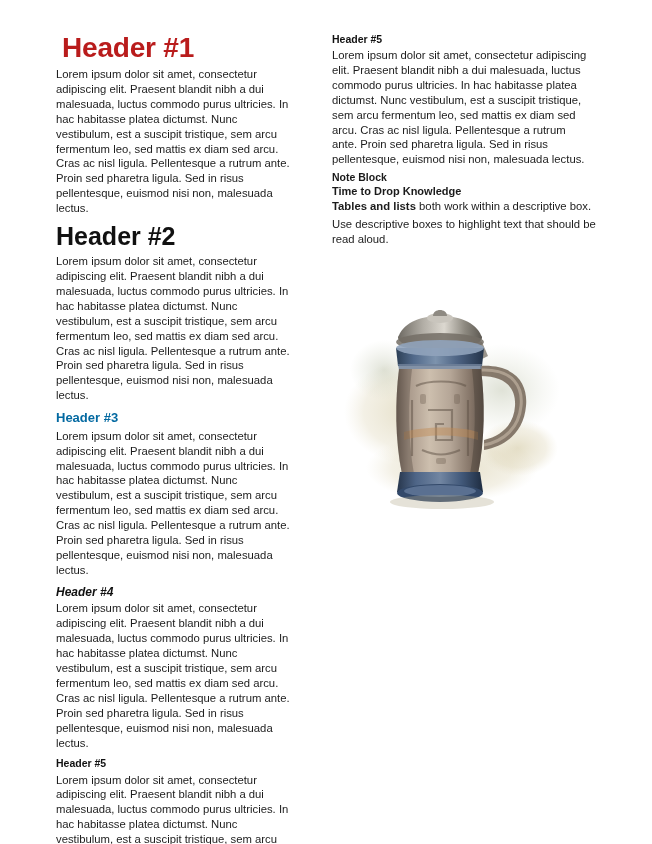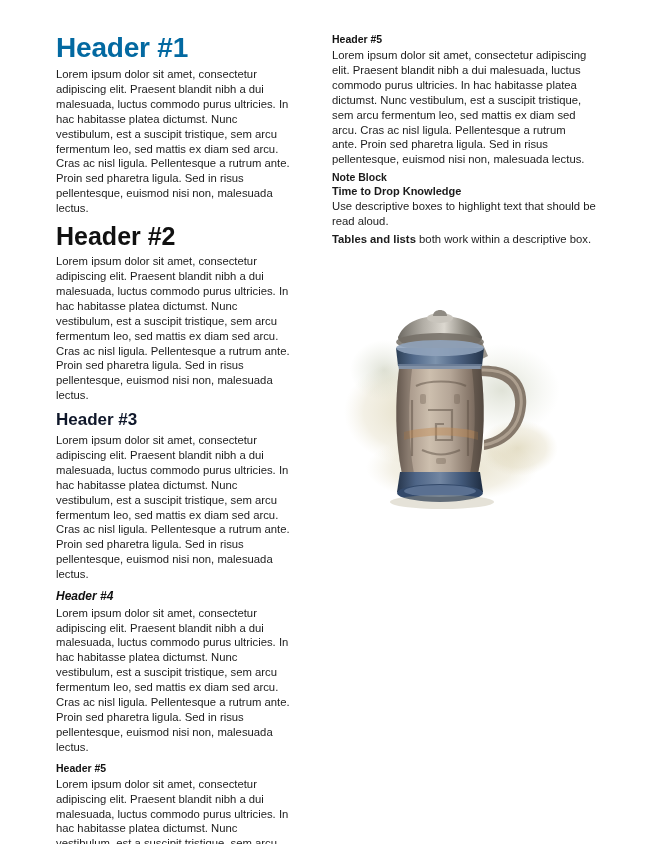--- a/index.html
+++ b/index.html
@@ -41,38 +41,38 @@
     line-height: 1.32;
     color: #1c1c1c;
     text-align: left;
   }
   .body-text {
     margin-bottom: 4px;
   }
   h1.h1 {
     font-size: 28px;
     font-weight: bold;
-    margin: 0 0 5px 0;
+    margin: 0 0 5px 6px;
     letter-spacing: -0.2px;
     line-height: 1.0;
-    color: #0369a1;
+    color: #b91c1c;
   }
   h2.h2 {
     font-size: 25px;
     font-weight: bold;
     margin: 8px 0 5px 0;
     line-height: 1.0;
     color: #111;
   }
   h3.h3 {
-    font-size: 17px;
+    font-size: 13px;
     font-weight: bold;
     margin: 8px 0 4px 0;
     line-height: 1.05;
-    color: #0f172a;
+    color: #0369a1;
   }
   h4.h4 {
     font-size: 12px;
     font-weight: bold;
     margin: 8px 0 3px 0;
     line-height: 1.05;
     color: #111;
     font-style: italic;
   }
   h5.h5 {
@@ -153,22 +153,22 @@
 
     <div class="right-h5">Header #5</div>
     <p class="body-text">Lorem ipsum dolor sit amet, consectetur adipiscing elit. Praesent blandit nibh a dui malesuada, luctus commodo purus ultricies. In hac habitasse platea dictumst. Nunc vestibulum, est a suscipit tristique, sem arcu fermentum leo, sed mattis ex diam sed arcu. Cras ac nisl ligula. Pellentesque a rutrum ante. Proin sed pharetra ligula. Sed in risus pellentesque, euismod nisi non, malesuada lectus.</p>
 
     <div>
       <div class="note-title">Note Block</div>
     </div>
 
     <div>
       <div class="desc-title">Time to Drop Knowledge</div>
+      <p class="desc-body"><b>Tables and lists</b><span> both work within a descriptive box.</span></p>
       <p class="desc-body">Use descriptive boxes to highlight text that should be read aloud.</p>
-      <p class="desc-body"><b>Tables and lists</b><span> both work within a descriptive box.</span></p>
     </div>
 
   </div>
 
   <div class="stein-wrap">
     <svg class="stein-svg" width="250" height="230" viewBox="0 0 250 230" xmlns="http://www.w3.org/2000/svg">
       <defs>
         <linearGradient id="bodyGrad" x1="0" y1="0" x2="1" y2="0">
           <stop offset="0%" stop-color="#6d6056"></stop>
           <stop offset="14%" stop-color="#a9998b"></stop>

